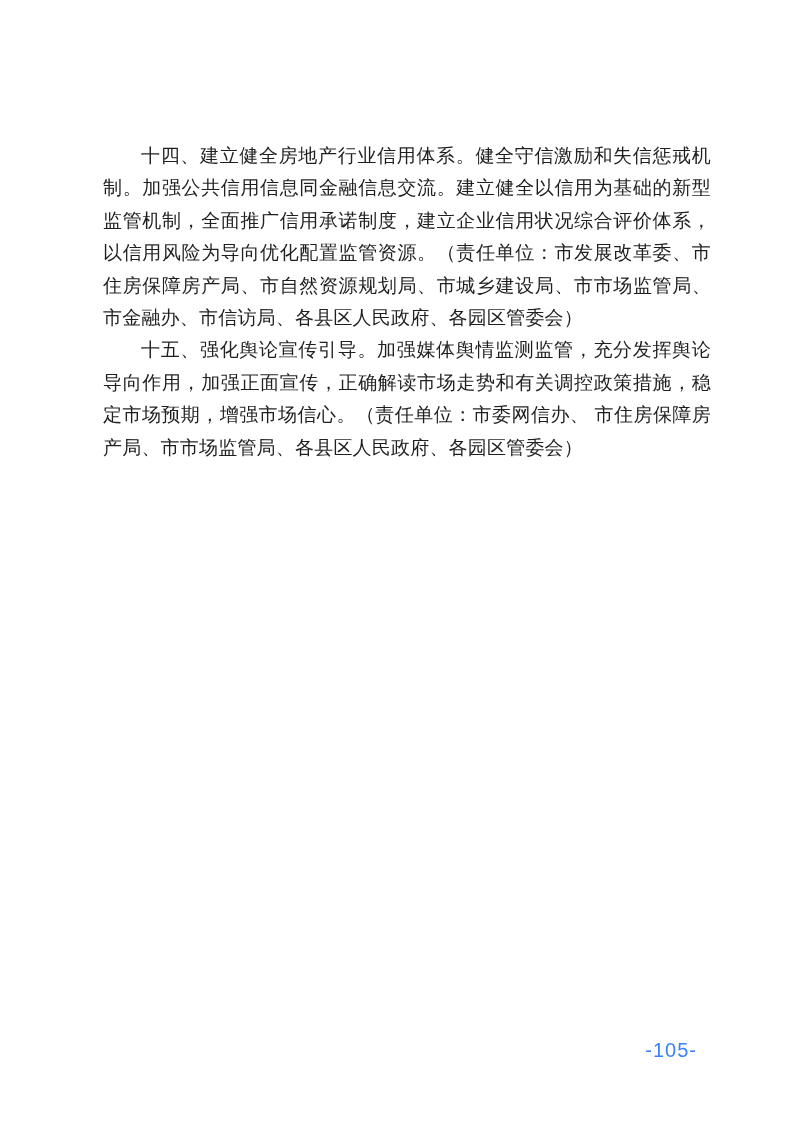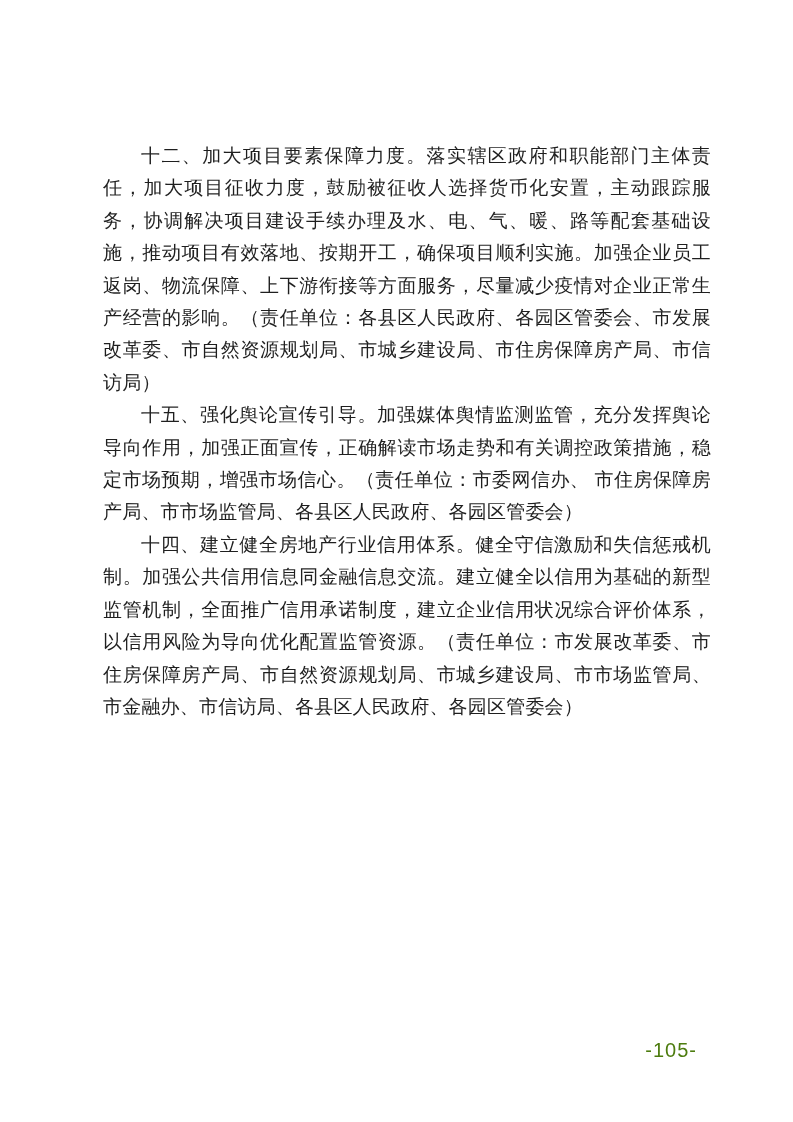--- a/index.html
+++ b/index.html
@@ -29,29 +29,28 @@
   .content p {
     margin: 0;
     padding: 0;
     text-indent: 2em;
     letter-spacing: 0.2px;
   }
   .page-number {
     position: absolute;
     top: 1039px;
     right: 96px;
-    color: #4d7c0f;
+    color: #3b82f6;
     font-size: 20px;
     font-family: "Liberation Sans", "DejaVu Sans", sans-serif;
     letter-spacing: 1px;
   }
 </style>
 </head>
 <body>
 
 <div class="page">
   <div class="content">
-    <p>十二、加大项目要素保障力度。落实辖区政府和职能部门主体责任，加大项目征收力度，鼓励被征收人选择货币化安置，主动跟踪服务，协调解决项目建设手续办理及水、电、气、暖、路等配套基础设施，推动项目有效落地、按期开工，确保项目顺利实施。加强企业员工返岗、物流保障、上下游衔接等方面服务，尽量减少疫情对企业正常生产经营的影响。（责任单位：各县区人民政府、各园区管委会、市发展改革委、市自然资源规划局、市城乡建设局、市住房保障房产局、市信访局）</p>
+    <p>十四、建立健全房地产行业信用体系。健全守信激励和失信惩戒机制。加强公共信用信息同金融信息交流。建立健全以信用为基础的新型监管机制，全面推广信用承诺制度，建立企业信用状况综合评价体系，以信用风险为导向优化配置监管资源。（责任单位：市发展改革委、市住房保障房产局、市自然资源规划局、市城乡建设局、市市场监管局、市金融办、市信访局、各县区人民政府、各园区管委会）</p>
     <p>十五、强化舆论宣传引导。加强媒体舆情监测监管，充分发挥舆论导向作用，加强正面宣传，正确解读市场走势和有关调控政策措施，稳定市场预期，增强市场信心。（责任单位：市委网信办、 市住房保障房产局、市市场监管局、各县区人民政府、各园区管委会）</p>
-    <p>十四、建立健全房地产行业信用体系。健全守信激励和失信惩戒机制。加强公共信用信息同金融信息交流。建立健全以信用为基础的新型监管机制，全面推广信用承诺制度，建立企业信用状况综合评价体系，以信用风险为导向优化配置监管资源。（责任单位：市发展改革委、市住房保障房产局、市自然资源规划局、市城乡建设局、市市场监管局、市金融办、市信访局、各县区人民政府、各园区管委会）</p>
   </div>
   <div class="page-number">-105-</div>
 </div>
 
 </body></html>

